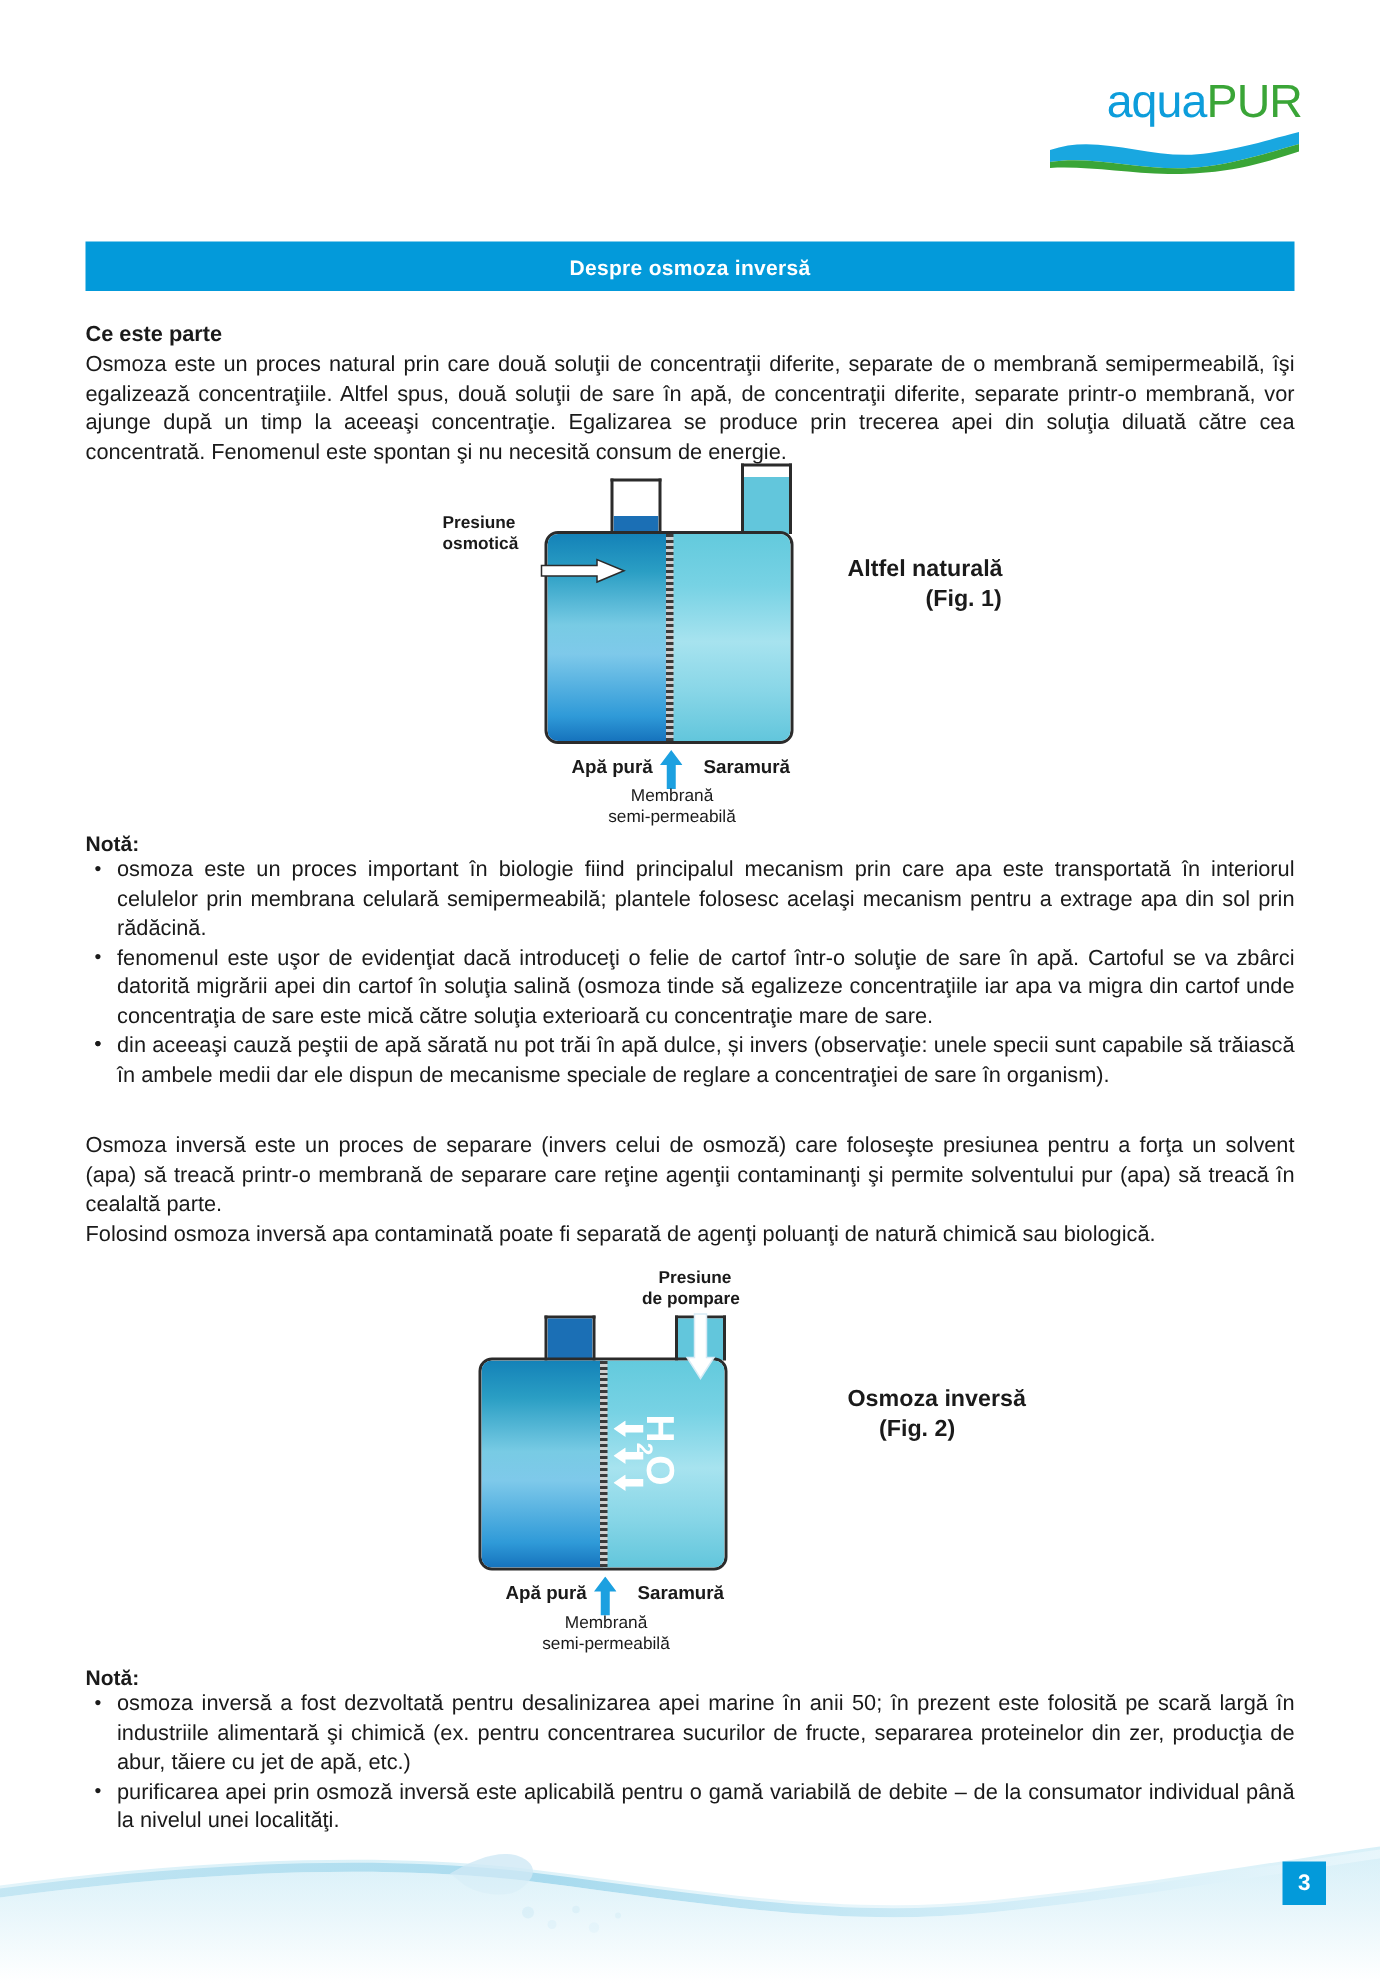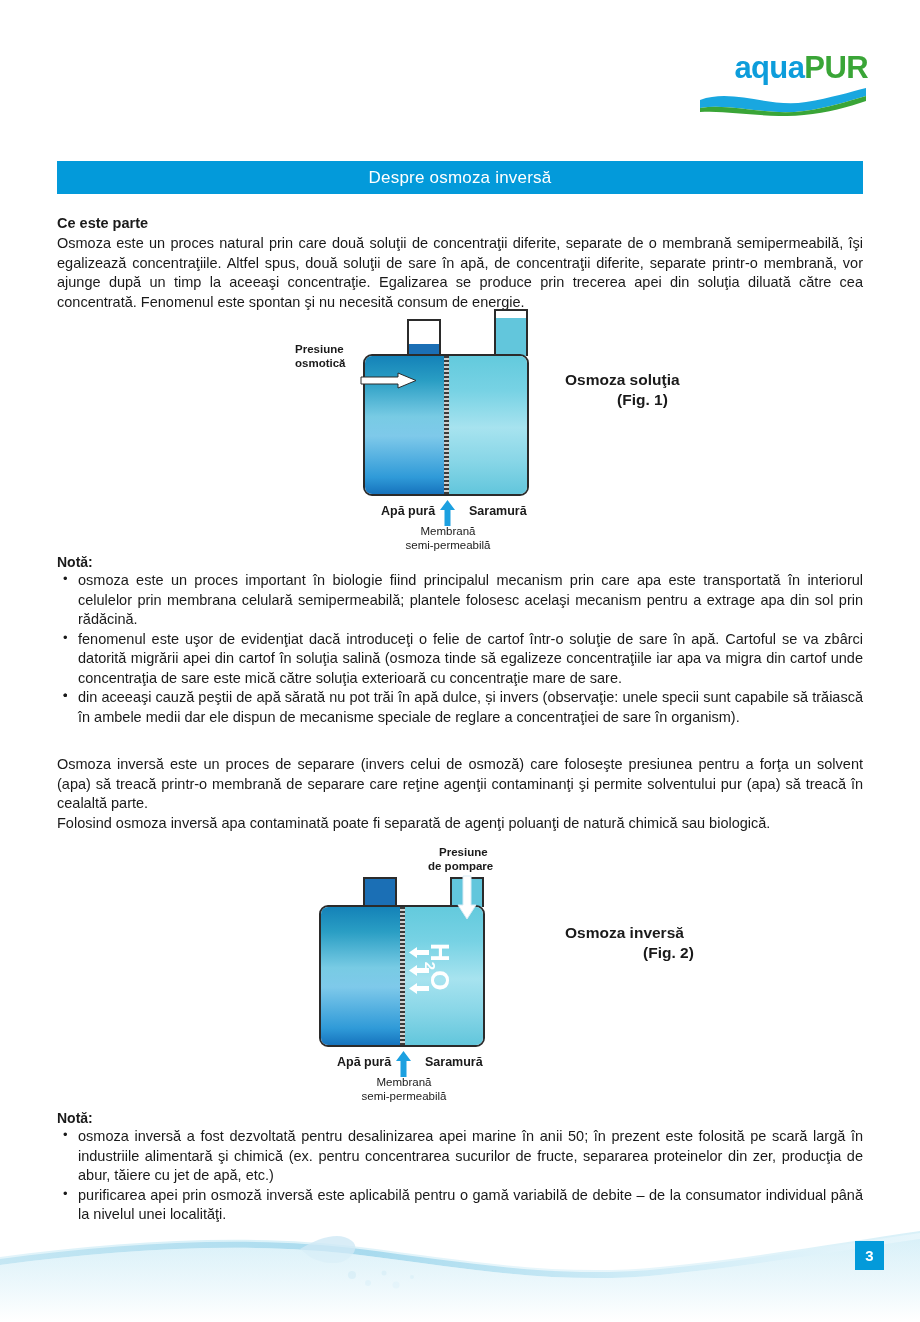--- a/index.html
+++ b/index.html
@@ -22,21 +22,21 @@
   
   .logo {
     position: absolute;
     top: 52px;
     right: 52px;
     width: 170px;
     height: 62px;
   }
   .logo-text {
     font-size: 31px;
-    font-weight: bold;
+    font-weight: normal;
     letter-spacing: -0.6px;
     line-height: 1;
     text-align: right;
     white-space: nowrap;
   }
   .logo-aqua { color: #0d9ddb; }
   .logo-pur  { color: #3aa537; }
   .logo-wave { position: absolute; left: 0; top: 34px; width: 170px; height: 30px; }
 
   
@@ -46,22 +46,22 @@
     top: 161px;
     width: 806px;
     height: 33px;
     background: #039ada;
     display: flex;
     align-items: center;
     justify-content: center;
   }
   .title-banner span {
     color: #ffffff;
-    font-size: 17px;
-    font-weight: normal;
+    font-size: 14px;
+    font-weight: bold;
     letter-spacing: 0.2px;
   }
 
   
   .content { position: absolute; left: 57px; top: 214px; width: 806px; }
   h2.section-head {
     font-size: 14.5px;
     font-weight: bold;
     margin: 0 0 1px 0;
     line-height: 1.32;
@@ -275,21 +275,21 @@
       </svg>
 
       <div class="diag-caption-big" style="left:324px; top:176px;">Apă pură</div>
       <div class="diag-caption-big" style="left:412px; top:176px;">Saramură</div>
       <svg class="arrow-up-solid" style="left:383px; top:172px;" viewBox="0 0 15 26">
         <path d="M7.5,0 L15,10 L10.5,10 L10.5,26 L4.5,26 L4.5,10 L0,10 Z" fill="#1ca0e0"></path>
       </svg>
       <div class="diag-label-reg" style="left:336px; top:196px; width:110px;">Membrană</div>
       <div class="diag-label-reg" style="left:336px; top:210px; width:110px;">semi-permeabilă</div>
 
-      <div class="fig-label" style="left:508px; top:42px;">Osmoza soluţia</div>
+      <div class="fig-label" style="left:508px; top:42px;">Altfel naturală</div>
       <div class="fig-label" style="left:560px; top:62px;">(Fig. 1)</div>
     </div>
 
     <div style="margin-top:26px;">
       <div class="note-head">Notă:</div>
       <ul class="notes">
         <li><span class="bullet">•</span><span>osmoza este un proces important în biologie fiind principalul mecanism prin care apa este transportată în interiorul celulelor prin membrana celulară semipermeabilă; plantele folosesc acelaşi mecanism pentru a extrage apa din sol prin rădăcină.</span></li>
         <li><span class="bullet">•</span><span>fenomenul este uşor de evidenţiat dacă introduceţi o felie de cartof într-o soluţie de sare în apă. Cartoful se va zbârci datorită migrării apei din cartof în soluţia salină (osmoza tinde să egalizeze concentraţiile iar apa va migra din cartof unde concentraţia de sare este mică către soluţia exterioară cu concentraţie mare de sare.</span></li>
         <li class="nojust"><span class="bullet">•</span></li>
         <li><span class="bullet">•</span><span>din aceeaşi cauză peştii de apă sărată nu pot trăi în apă dulce, și invers (observaţie: unele specii sunt capabile să trăiască în ambele medii dar ele dispun de mecanisme speciale de reglare a concentraţiei de sare în organism).</span></li>
@@ -338,21 +338,21 @@
 
       <div class="diag-caption-big" style="left:280px; top:210px;">Apă pură</div>
       <div class="diag-caption-big" style="left:368px; top:210px;">Saramură</div>
       <svg class="arrow-up-solid" style="left:339px; top:206px;" viewBox="0 0 15 26">
         <path d="M7.5,0 L15,10 L10.5,10 L10.5,26 L4.5,26 L4.5,10 L0,10 Z" fill="#1ca0e0"></path>
       </svg>
       <div class="diag-label-reg" style="left:292px; top:230px; width:110px;">Membrană</div>
       <div class="diag-label-reg" style="left:292px; top:244px; width:110px;">semi-permeabilă</div>
 
       <div class="fig-label" style="left:508px; top:78px;">Osmoza inversă</div>
-      <div class="fig-label" style="left:586px; top:98px;">(Fig. 2)</div>
+      <div class="fig-label" style="left:529px; top:98px;">(Fig. 2)</div>
     </div>
 
     <div style="margin-top:60px;">
       <div class="note-head">Notă:</div>
       <ul class="notes">
         <li><span class="bullet">•</span><span>osmoza inversă a fost dezvoltată pentru desalinizarea apei marine în anii 50; în prezent este folosită pe scară largă în industriile alimentară şi chimică (ex. pentru concentrarea sucurilor de fructe, separarea proteinelor din zer, producţia de abur, tăiere cu jet de apă, etc.)</span></li>
         <li><span class="bullet">•</span><span>purificarea apei prin osmoză inversă este aplicabilă pentru o gamă variabilă de debite – de la consumator individual până la nivelul unei localităţi.</span></li>
       </ul>
     </div>
 

